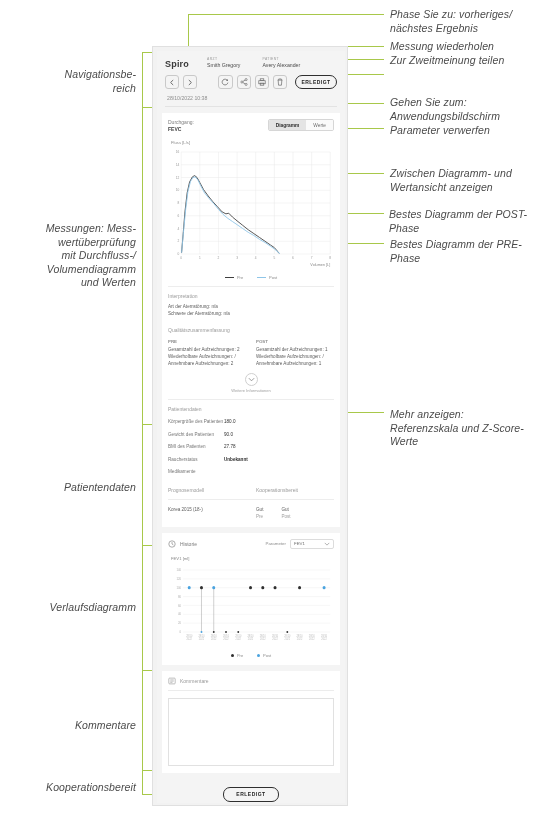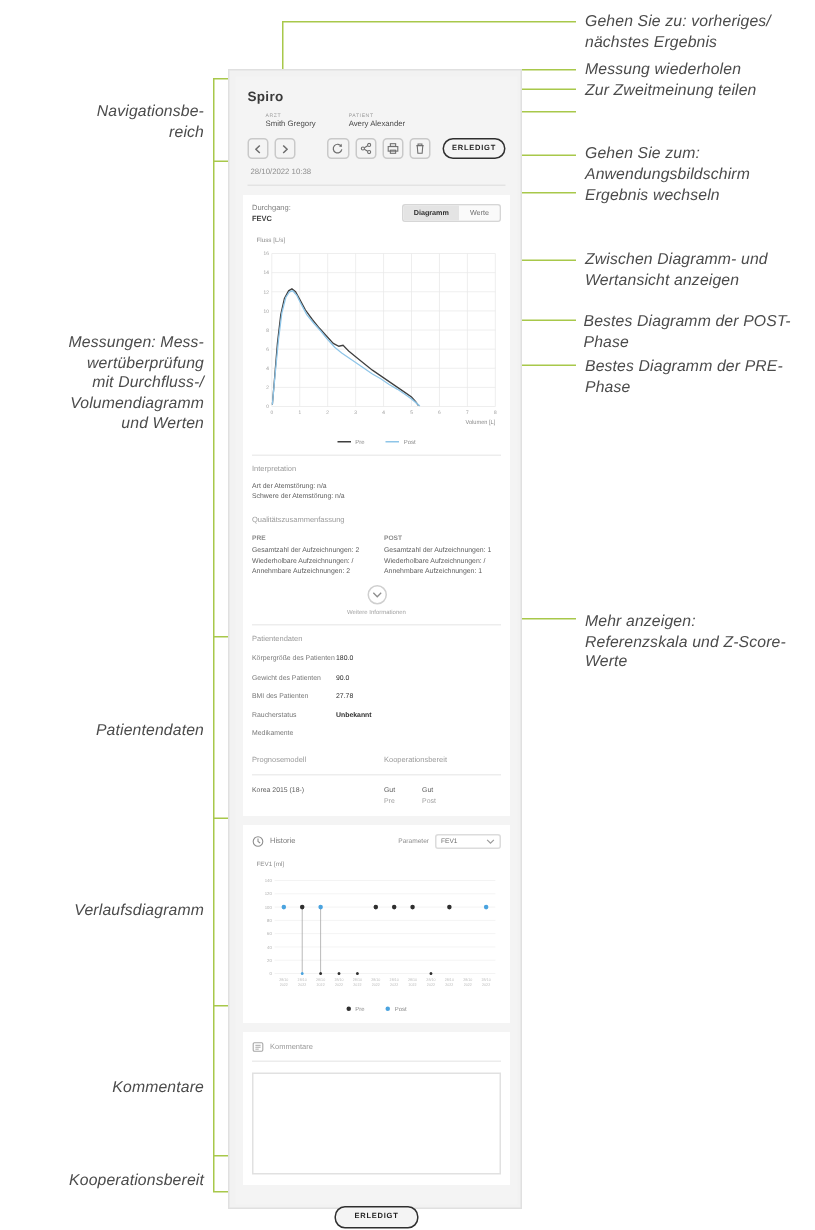--- a/index.html
+++ b/index.html
@@ -36,21 +36,21 @@
     border: 1px solid #e0e0e0;
   }
   #screen {
     position: absolute; left: 4px; top: 4px;
     width: 188px; height: 752px;
     background: #f4f4f4;
   }
 
   
   .app-head { padding: 6px 8px 0 8px; background: #f4f4f4; }
-  .head-row1 { display: flex; align-items: flex-start; gap: 6px; flex-direction: column; }
+  .head-row1 { display: flex; align-items: flex-start; gap: 6px; }
   .app-title { font-size: 9px; font-weight: bold; color: #3a3a3a; letter-spacing: .2px; padding-top: 2px; }
   .meta { display: flex; gap: 22px; margin-left: 12px; }
   .meta-b .lbl { font-size: 3.4px; color: #9a9a9a; letter-spacing: .4px; display: block; }
   .meta-b .val { font-size: 5.2px; color: #4a4a4a; display: block; margin-top: 1px; }
 
   .btn-row { display: flex; align-items: center; gap: 4px; margin-top: 6px; }
   .rbtn {
     width: 17px; height: 14px; border: 1px solid #c9c9c9; border-radius: 3px;
     background: #f4f4f4; display: flex; align-items: center; justify-content: center;
     color: #6e6e6e;
@@ -142,27 +142,27 @@
 
   <div class="ln v" style="left:142px; top:52px; height:742px;"></div>
   <div class="ln h" style="left:142px; top:52px; width:12px;"></div>
   <div class="ln h" style="left:142px; top:107px; width:12px;"></div>
   <div class="ln h" style="left:142px; top:424px; width:12px;"></div>
   <div class="ln h" style="left:142px; top:545px; width:12px;"></div>
   <div class="ln h" style="left:142px; top:670px; width:12px;"></div>
   <div class="ln h" style="left:142px; top:770px; width:12px;"></div>
   <div class="ln h" style="left:142px; top:794px; width:12px;"></div>
 
-  <div class="anno right" style="left:390px; top:8px; width:150px; white-space:pre-line;">Gehen Sie zu: vorheriges/
+  <div class="anno right" style="left:390px; top:8px; width:150px; white-space:pre-line;">Phase Sie zu: vorheriges/
 nächstes Ergebnis</div>
   <div class="anno right" style="left:390px; top:40px; width:150px;">Messung wiederholen</div>
   <div class="anno right" style="left:390px; top:54px; width:150px;">Zur Zweitmeinung teilen</div>
   <div class="anno right" style="left:390px; top:96px; width:150px; white-space:pre-line;">Gehen Sie zum:
 Anwendungsbildschirm</div>
-  <div class="anno right" style="left:390px; top:124px; width:150px;">Ergebnis wechseln</div>
+  <div class="anno right" style="left:390px; top:124px; width:150px;">Parameter verwerfen</div>
   <div class="anno right" style="left:390px; top:167px; width:150px; white-space:pre-line;">Zwischen Diagramm- und
 Wertansicht anzeigen</div>
   <div class="anno right" style="left:389px; top:208px; width:152px; white-space:pre-line;">Bestes Diagramm der POST-
 Phase</div>
   <div class="anno right" style="left:390px; top:238px; width:152px; white-space:pre-line;">Bestes Diagramm der PRE-
 Phase</div>
   <div class="anno right" style="left:390px; top:408px; width:152px; white-space:pre-line;">Mehr anzeigen:
 Referenzskala und Z-Score-
 Werte</div>
 

